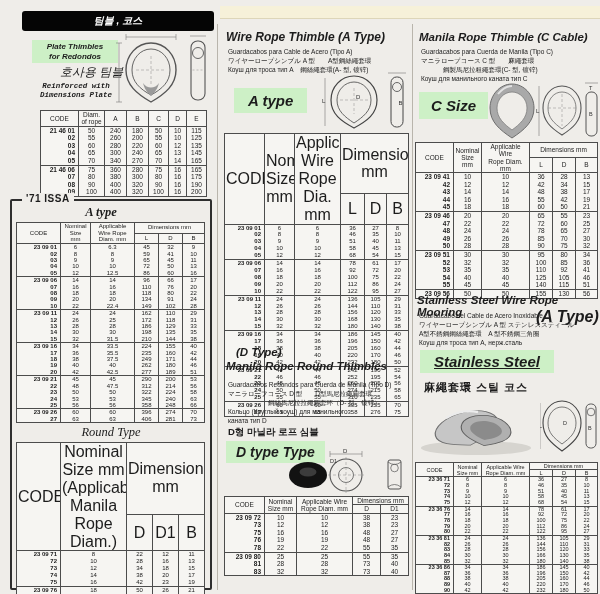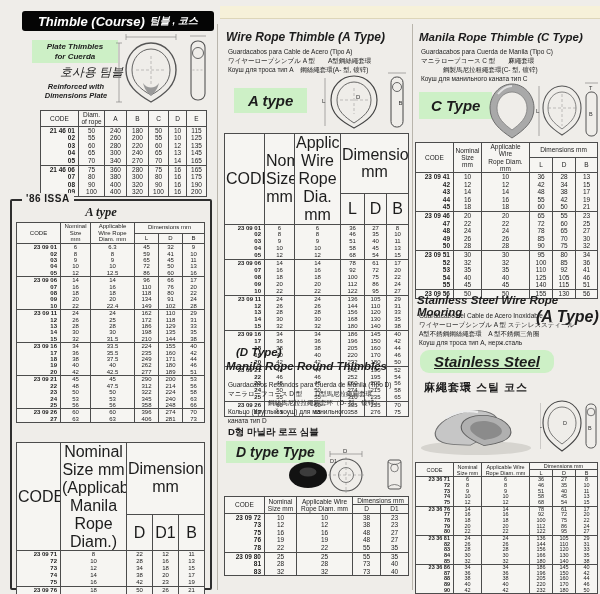--- a/index.html
+++ b/index.html
@@ -46,30 +46,29 @@
 </style>
 </head>
 <body>
 
 <div class="abs topband" style="left:220px;top:6px;width:380px;height:12px;"></div>
 
 <div class="abs divider" style="left:217px;top:24px;height:566px;"></div>
 <div class="abs divider" style="left:412px;top:24px;height:566px;"></div>
 
 <div class="abs banner" style="left:22px;top:11px;width:192px;height:20px;">
-  <span style="font-size:13px;">Thimble (Course)</span>
   <span style="font-size:10px;">팀블 , 코스</span>
 </div>
 
 <div class="abs green-label bold ital" style="left:32px;top:40px;width:86px;text-align:center;font-size:8px;line-height:9.5px;padding:2px 0;">
   <div>Plate Thimbles</div>
-  <div>for Cuerda</div>
+  <div>for Redondos</div>
 </div>
 <div class="abs ital" style="left:60px;top:64px;font-size:12px;">호사용 팀블</div>
-<div class="abs bold ital" style="left:36px;top:82px;width:80px;text-align:center;font-size:7.5px;line-height:9px;">
+<div class="abs bold ital" style="left:36px;top:82px;width:80px;text-align:center;font-size:7.5px;line-height:9px;font-family:Liberation Mono, monospace;">
   <div>Reinforced with</div>
   <div>Dimensions Plate</div>
 </div>
 
 <svg class="abs" style="left:112px;top:32px;" width="102" height="76" viewBox="0 0 102 76">
   <line x1="14" y1="5" x2="64" y2="5" stroke="#777" stroke-width="0.6"></line>
   <line x1="14" y1="2" x2="14" y2="8" stroke="#777" stroke-width="0.6"></line>
   <line x1="64" y1="2" x2="64" y2="8" stroke="#777" stroke-width="0.6"></line>
   <line x1="7" y1="11" x2="7" y2="70" stroke="#777" stroke-width="0.6"></line>
   <line x1="4" y1="11" x2="10" y2="11" stroke="#777" stroke-width="0.6"></line>
@@ -188,21 +187,21 @@
           <td>320</td>
           <td>100</td>
           <td>16</td>
           <td>200</td>
         </tr>
       </tbody>
     </table>
   </div>
 
 <div class="abs" style="left:10px;top:199px;width:198px;height:387px;border:2px solid #2e2e2e;border-radius:2px;">
-  <span class="abs bold" style="left:10px;top:-8px;background:#efede9;padding:0 4px;font-size:10px;letter-spacing:0.5px;">'86 ISSA</span>
+  <span class="abs bold" style="left:10px;top:-8px;background:#efede9;padding:0 4px;font-size:10px;letter-spacing:0.5px;">'71 ISSA</span>
   <div class="abs serif-ital bold" style="left:0;right:20px;top:4px;text-align:center;font-size:12.5px;">A type</div>
   <div class="abs tbl fs6" style="left:4px;top:21px;width:188px;">
       <table>
         <colgroup>
           <col style="width: 44px;">
           <col style="width: 30px;">
           <col style="width: 44px;">
           <col style="width: 24px;">
           <col style="width: 24px;">
           <col style="width: 22px;">
@@ -437,20 +436,21 @@
             <td class="code">27</td>
             <td>63</td>
             <td>63</td>
             <td>406</td>
             <td>281</td>
             <td>73</td>
           </tr>
         </tbody>
       </table>
     </div>
+  <div class="abs serif-ital" style="left:0;right:0;top:224px;text-align:center;font-size:12.5px;">Round Type</div>
   <div class="abs tbl fs6w" style="left:4px;top:241px;width:188px;">
       <table>
         <colgroup>
           <col style="width: 44px;">
           <col style="width: 66px;">
           <col style="width: 26px;">
           <col style="width: 26px;">
           <col style="width: 26px;">
         </colgroup>
         <thead>
@@ -895,26 +895,26 @@
           <td class="code">83</td>
           <td>32</td>
           <td>32</td>
           <td>73</td>
           <td>40</td>
         </tr>
       </tbody>
     </table>
   </div>
 
-<div class="abs bold ital" style="left:419px;top:31px;font-size:11.5px;">Manila Rope Thimble (C Type)</div>
+<div class="abs bold ital" style="left:419px;top:31px;font-size:11.5px;">Manila Rope Thimble (C Cable)</div>
 <div class="abs sub-line" style="left:421px;top:47px;">Guardacabos para Cuerda de Manila (Tipo C)</div>
 <div class="abs sub-line" style="left:421px;top:56px;">マニラロープコース C 型　　麻繩套環</div>
 <div class="abs sub-line" style="left:443px;top:65px;">鋼製馬尼拉粗繩套環(C- 型, 镀锌)</div>
 <div class="abs sub-line" style="left:421px;top:74px;">Коуш для манильного каната тип C</div>
-<div class="abs green-label bold ital" style="left:419px;top:92px;padding:5px 12px;font-size:15px;">C Type</div>
+<div class="abs green-label bold ital" style="left:419px;top:92px;padding:5px 12px;font-size:15px;">C Size</div>
 
 <svg class="abs" style="left:488px;top:80px;" width="112" height="60" viewBox="0 0 112 60">
   <path d="M24,4 C36,4 46,15 46,28 C46,42 36,50 24,58 C12,50 2,42 2,28 C2,15 12,4 24,4 Z" fill="#a9a9a9" stroke="#6d6d6d" stroke-width="1"></path>
   <path d="M24,12 C32,12 39,19 39,28 C39,38 32,44 24,50 C16,44 9,38 9,28 C9,19 16,12 24,12 Z" fill="#efede9" stroke="#7d7d7d" stroke-width="0.8"></path>
   <path d="M10,14 C14,9 19,6 24,6" fill="none" stroke="#e2e2e2" stroke-width="2"></path>
   <line x1="51" y1="6" x2="51" y2="56" stroke="#777" stroke-width="0.6"></line>
   <text x="48" y="33" font-size="6" fill="#333">L</text>
   <path d="M74,6 C85,6 93,16 93,28 C93,41 85,48 74,55 C63,48 55,41 55,28 C55,16 63,6 74,6 Z" fill="none" stroke="#555" stroke-width="1.1"></path>
   <path d="M74,12 C82,12 88,19 88,28 C88,38 82,43 74,49 C66,43 60,38 60,28 C60,19 66,12 74,12 Z" fill="none" stroke="#555" stroke-width="0.7"></path>
   <line x1="60" y1="28" x2="88" y2="28" stroke="#888" stroke-width="0.5" stroke-dasharray="3 2"></line>
@@ -1082,21 +1082,21 @@
       </tbody>
     </table>
   </div>
 
 <div class="abs bold ital" style="left:417px;top:294px;font-size:11.5px;">Stainless Steel Wire Rope Mooring</div>
 <div class="abs bold ital" style="left:536px;top:308px;font-size:16px;">(A Type)</div>
 <div class="abs sub-line" style="left:419px;top:311px;">Guardacabo del Cable de Acero Inoxidable</div>
 <div class="abs sub-line" style="left:419px;top:320px;">ワイヤーロープシンブル A 型 ステンレススティール</div>
 <div class="abs sub-line" style="left:419px;top:329px;">A型不銹鋼鋼絲繩套環　A 型不銹鋼三角圈</div>
 <div class="abs sub-line" style="left:419px;top:338px;">Коуш для троса тип А, нерж.сталь</div>
-<div class="abs green-label bold ital" style="left:420px;top:350px;padding:3px 14px;font-size:15px;text-decoration:underline;border-radius:9px;">Stainless Steel</div>
+<div class="abs green-label bold ital" style="left:420px;top:350px;padding:3px 14px;font-size:15px;text-decoration:underline;">Stainless Steel</div>
 <div class="abs bold" style="left:424px;top:380px;font-size:11px;letter-spacing:1px;">麻繩套環 스틸 코스</div>
 
 <svg class="abs" style="left:416px;top:396px;" width="122" height="62" viewBox="0 0 122 62">
   <ellipse cx="60" cy="52" rx="55" ry="7" fill="#d6d4cf"></ellipse>
   <g transform="rotate(-14 50 30)">
     <path d="M50,8 C68,8 82,20 82,34 C82,48 68,55 50,62 C32,55 18,48 18,34 C18,20 32,8 50,8 Z" fill="#c6c6c6" stroke="#6e6e6e" stroke-width="1.2" transform="scale(1 .62) translate(0 18)"></path>
   </g>
   <g transform="rotate(8 70 34)">
     <path d="M70,14 C84,14 95,23 95,34 C95,45 84,51 70,57 C56,51 45,45 45,34 C45,23 56,14 70,14 Z" fill="#b0b0b0" stroke="#5e5e5e" stroke-width="1.1" transform="scale(1 .7) translate(0 14)"></path>
     <path d="M70,22 C79,22 86,28 86,34 C86,41 79,45 70,49 C61,45 54,41 54,34 C54,28 61,22 70,22 Z" fill="#8b8b8b" transform="scale(1 .7) translate(0 14)"></path>

